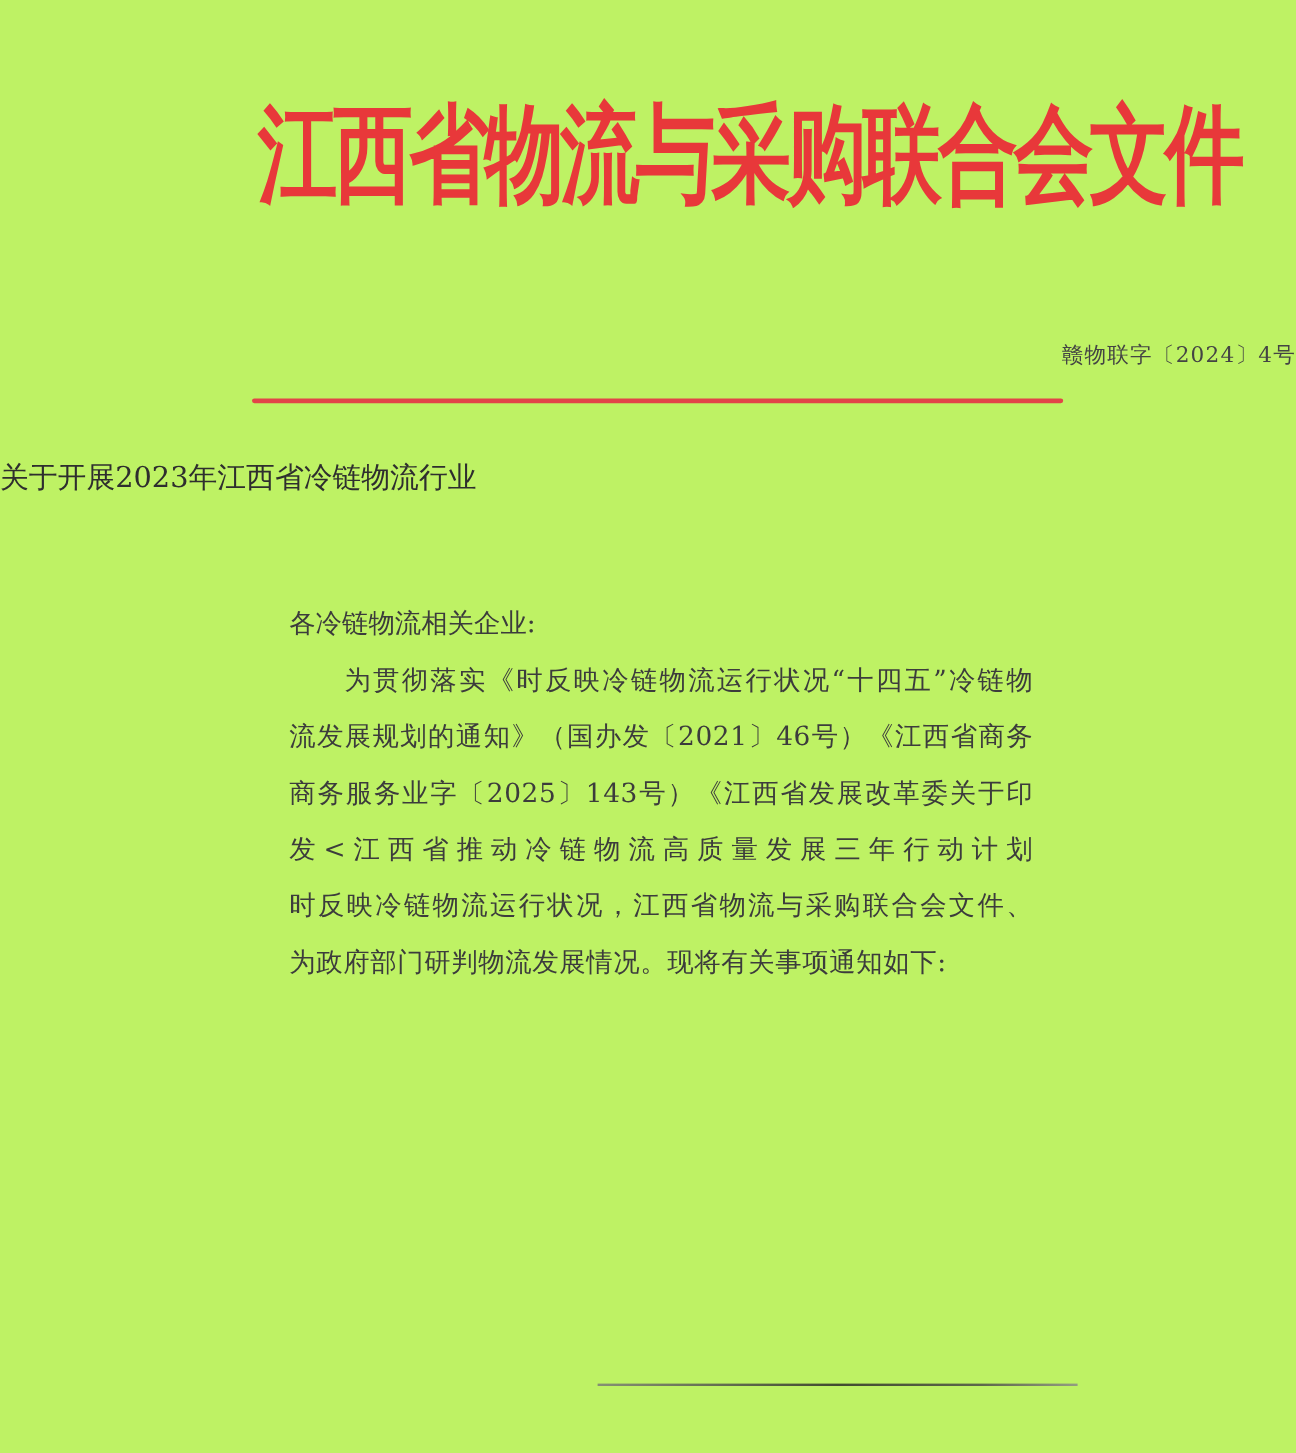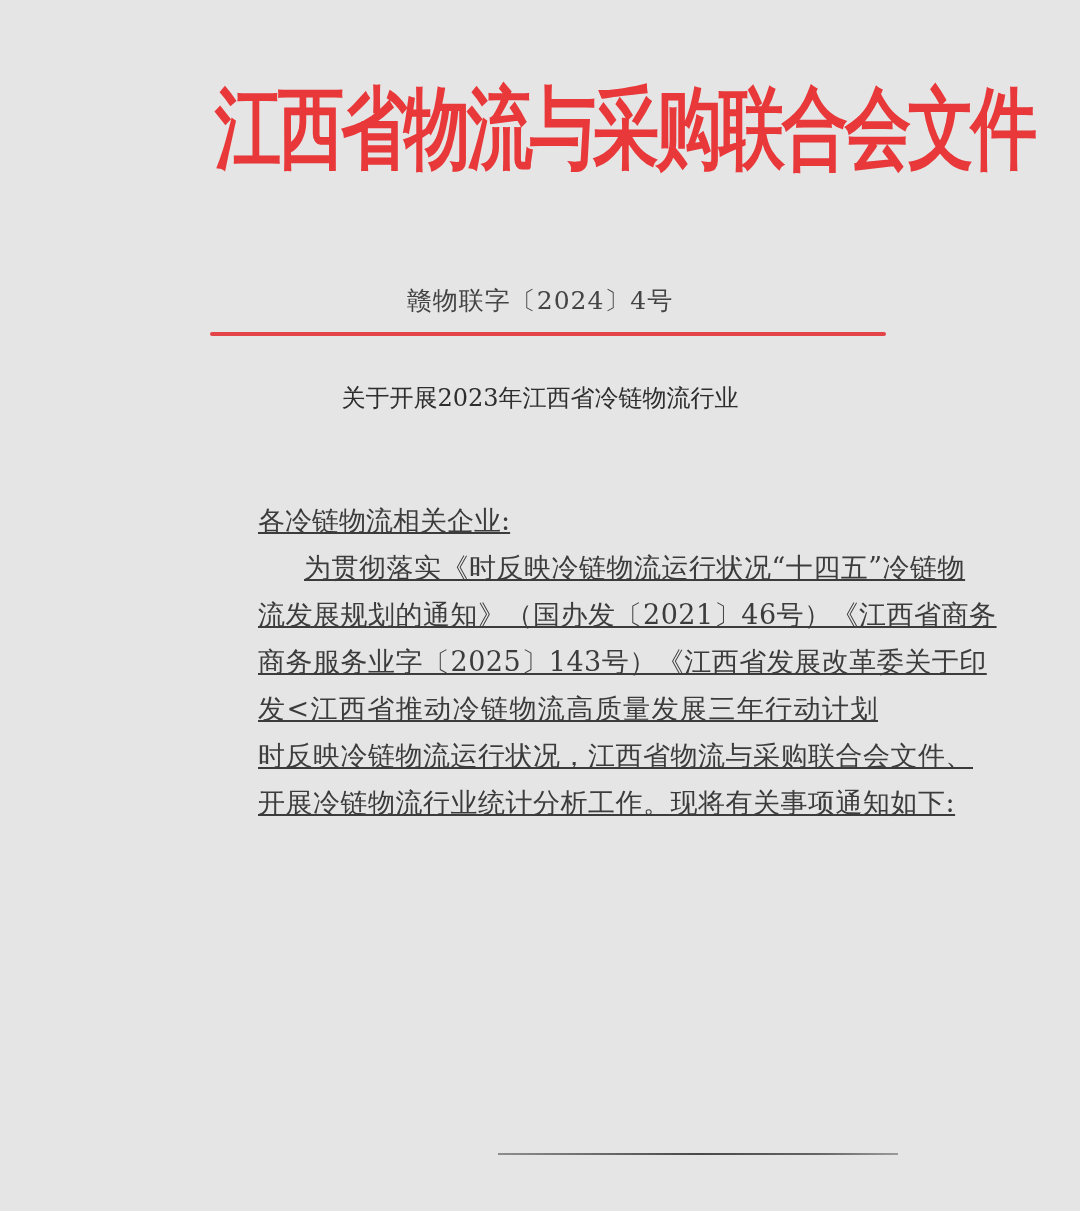--- a/index.html
+++ b/index.html
@@ -6,67 +6,65 @@
   body {
     width: 1080px; height: 1211px;
     background: #ffffff;
     position: relative;
     overflow: hidden;
     font-family: "DejaVu Serif", "Liberation Serif", serif;
     color: #3a3a3a;
   }
   .page {
     position: absolute; left: 0; top: 0; width: 1080px; height: 1211px;
-    background: #e5e5e5;
+    background: #bef264;
   }
   .masthead {
     position: absolute;
     left: 215px; top: 68px; width: 660px; height: 120px;
     color: #e8383a;
     font-family: "DejaVu Serif", "Liberation Serif", serif;
     font-weight: bold;
     font-size: 66px;
     line-height: 120px;
     letter-spacing: -3px;
     white-space: nowrap;
     text-align: center;
     transform: scaleY(1.35);
     transform-origin: center;
   }
   .doc-number {
     position: absolute;
     left: 0; width: 1080px; top: 284px;
-    text-align: center;
-    font-size: 25px;
+    text-align: right;
+    font-size: 18px;
     color: #444;
     letter-spacing: 1px;
   }
   .red-rule {
     position: absolute;
     left: 210px; top: 332px; width: 676px; height: 4px;
     background: #e24448;
     border-radius: 2px;
   }
   .title {
     position: absolute;
     left: 0; width: 1080px;
-    text-align: center;
     font-size: 24px;
     color: #2e2e2e;
   }
   .title.l1 { top: 382px; }
   .title.l2 { top: 428px; }
   .body-text {
     position: absolute;
-    left: 258px; width: 620px;
-    font-size: 27px;
+    left: 241px; width: 620px;
+    font-size: 22px;
     color: #3c3c3c;
     line-height: 47px;
     white-space: nowrap;
-    text-decoration: underline;
   }
   .salutation { top: 497px; }
   .para { top: 544px; }
   .para div { height: 47px; text-align: justify; text-align-last: justify; letter-spacing: 0.5px; }
   .para div.last { text-align-last: left; }
   .para div.first { text-indent: 46px; }
   .footer-rule {
     position: absolute;
     left: 498px; top: 1153px; width: 400px; height: 2px;
     background: linear-gradient(90deg, #777 0%, #444 30%, #222 50%, #444 80%, #888 100%);
@@ -87,17 +85,17 @@
   <div class="title l1">关于开展2023年江西省冷链物流行业</div>
 
   <div class="body-text salutation">各冷链物流相关企业:</div>
 
   <div class="body-text para">
     <div class="first">为贯彻落实《时反映冷链物流运行状况“十四五”冷链物</div>
     <div>流发展规划的通知》（国办发〔2021〕46号）《江西省商务</div>
     <div>商务服务业字〔2025〕143号）《江西省发展改革委关于印</div>
     <div>发&lt;江西省推动冷链物流高质量发展三年行动计划</div>
     <div>时反映冷链物流运行状况，江西省物流与采购联合会文件、</div>
-    <div class="last">开展冷链物流行业统计分析工作。现将有关事项通知如下:</div>
+    <div class="last">为政府部门研判物流发展情况。现将有关事项通知如下:</div>
   </div>
 
   <div class="footer-rule"></div>
 </div>
 
 </body></html>

